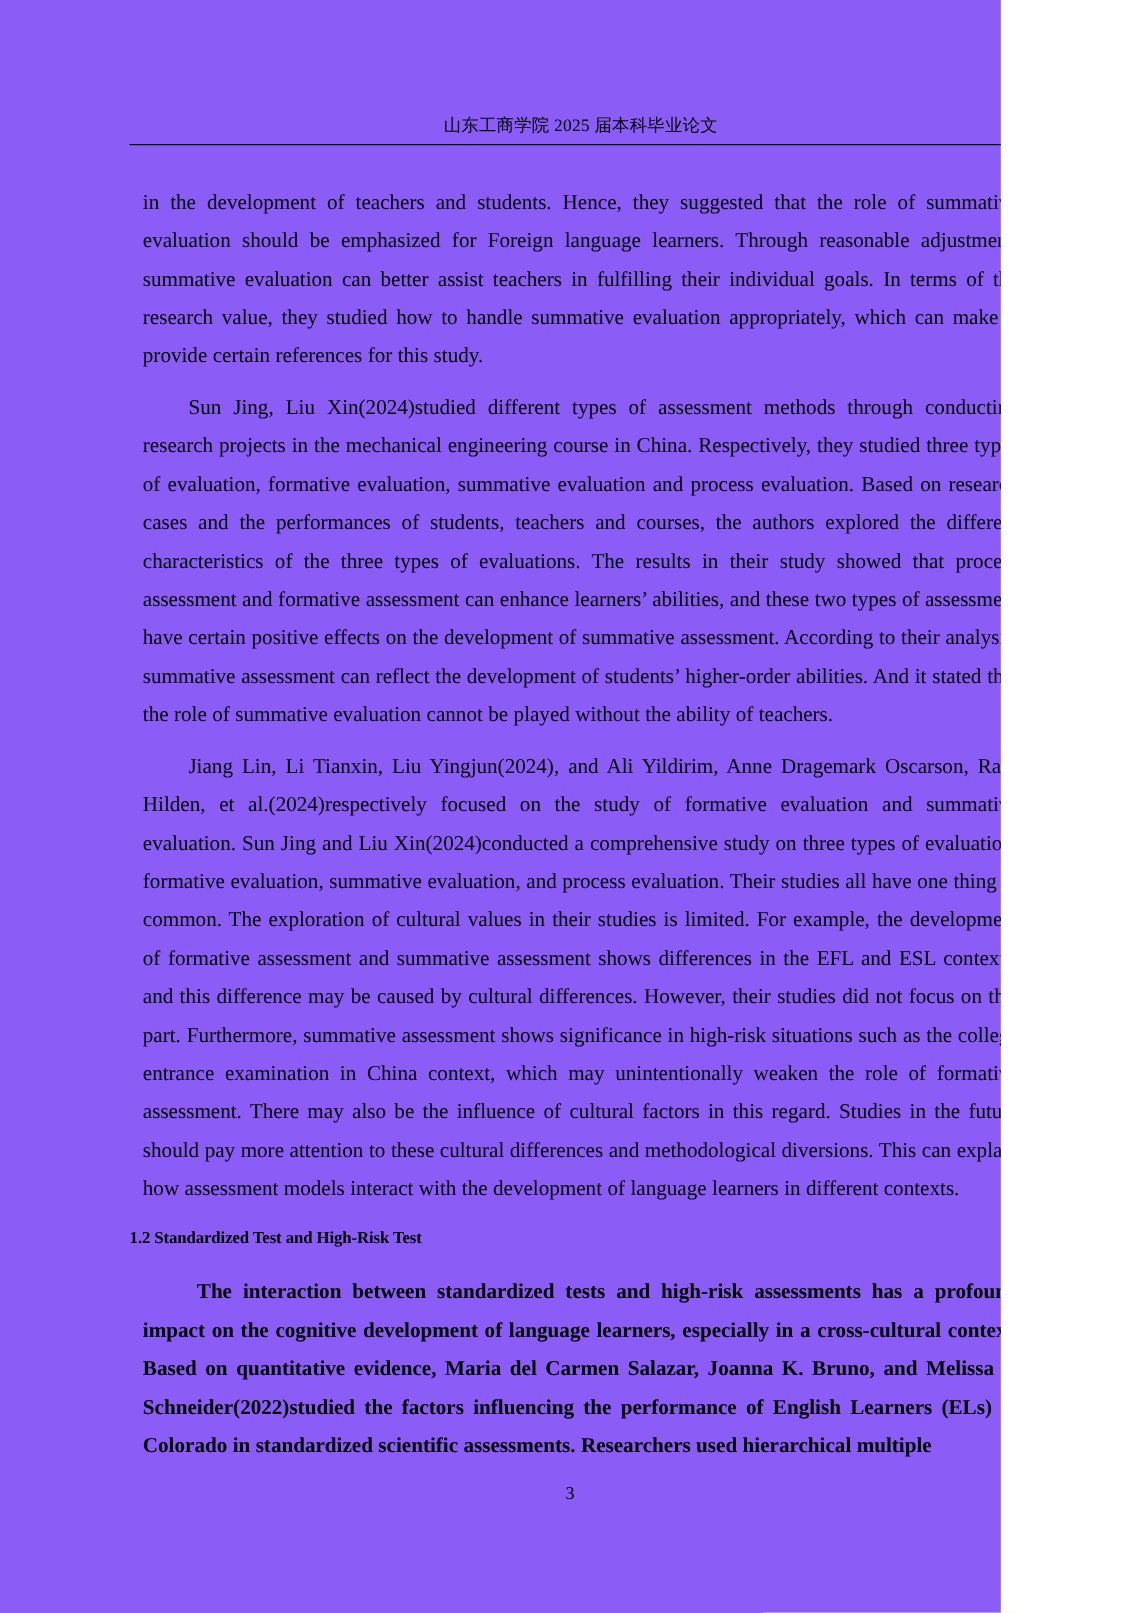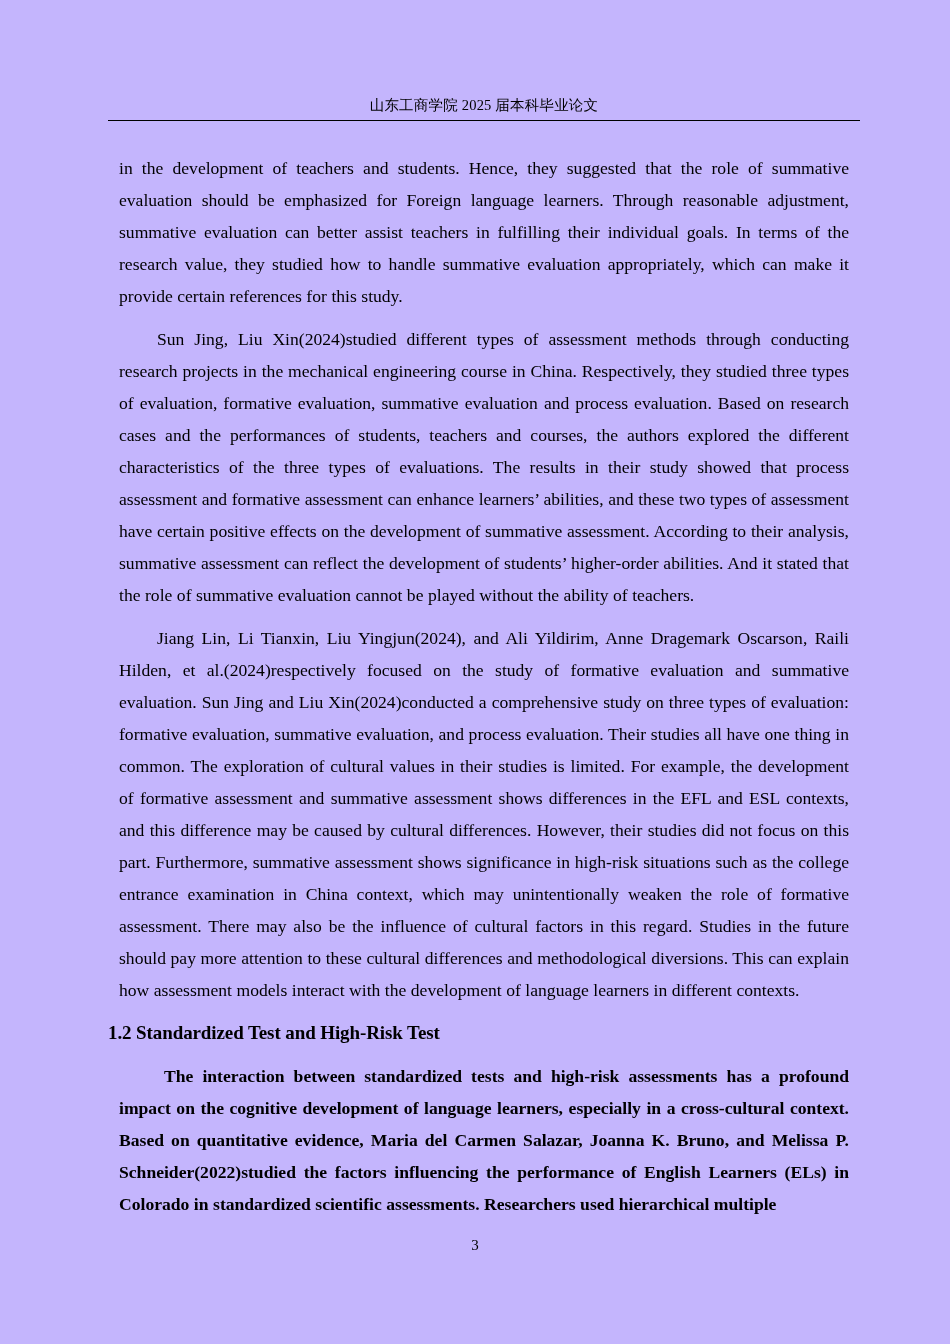--- a/index.html
+++ b/index.html
@@ -6,23 +6,23 @@
     margin: 0;
     padding: 0;
     background: #ffffff;
   }
   body {
     font-family: "Liberation Serif", "DejaVu Serif", serif;
     color: #000000;
   }
   .page {
     position: relative;
-    width: 950px;
+    width: 834px;
     height: 1344px;
-    background: #c4b5fd;
+    background: #8b5cf6;
     box-sizing: border-box;
     overflow: hidden;
   }
   .page-header {
     position: absolute;
     top: 98px;
     left: 108px;
     width: 752px;
     text-align: center;
   }
@@ -60,21 +60,21 @@
   }
   p.para.no-indent {
     text-indent: 0;
   }
   p.para.wide-indent {
     text-indent: 45px;
     font-weight: bold;
   }
   h2.section-heading {
     margin: 0;
-    font-size: 19px;
+    font-size: 14px;
     line-height: 32px;
     font-weight: bold;
     text-align: left;
     text-indent: 0;
     letter-spacing: -0.1px;
   }
   .page-number {
     position: absolute;
     top: 1238px;
     left: 0;

